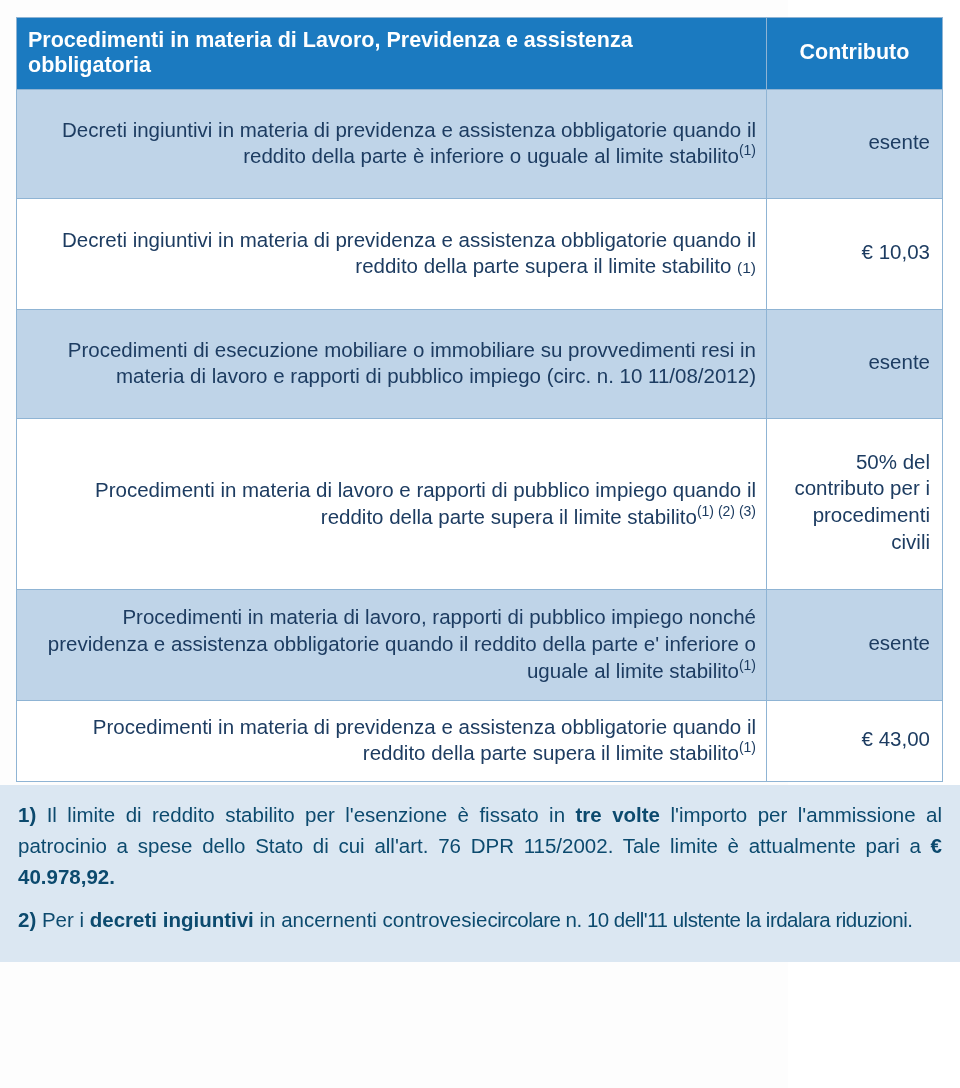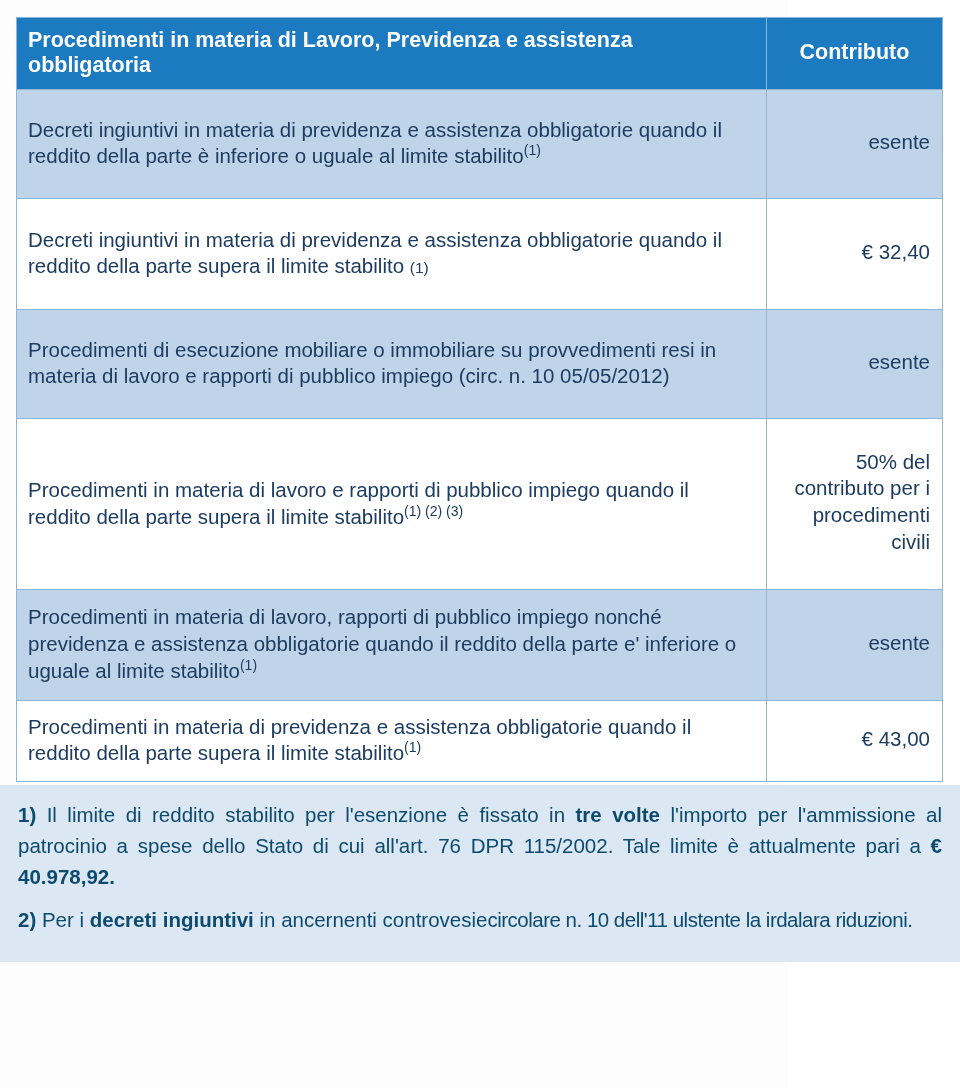--- a/index.html
+++ b/index.html
@@ -57,21 +57,21 @@
 
   tbody td {
     border: 1px solid #8fb4d4;
     color: #1d3c61;
     font-size: 20.5px;
     line-height: 1.30;
     vertical-align: middle;
   }
   tbody td.desc {
     padding: 8px 10px 9px 11px;
-    text-align: left;
+    text-align: right;
   }
   tbody td.val {
     padding: 8px 12px 12px 10px;
     text-align: right;
   }
   tr.shaded td { background: #bfd4e8; }
   tr.plain  td { background: #ffffff; }
 
   .sup {
     font-size: 14px;
@@ -142,26 +142,26 @@
             <span>Decreti ingiuntivi in materia di previdenza e assistenza obbligatorie quando il reddito della parte è inferiore o uguale al limite stabilito</span><span class="sup">(1)</span>
           </td>
           <td class="val">esente</td>
         </tr>
 
         <tr class="plain r2">
           <td class="desc">
             <span>Decreti ingiuntivi in materia di previdenza e assistenza obbligatorie quando il reddito della parte supera il limite stabilito</span>
             <span class="inlinemark">(1)</span>
           </td>
-          <td class="val">€ 32,40</td>
+          <td class="val">€ 10,03</td>
         </tr>
 
         <tr class="shaded r3">
           <td class="desc">
-            <span>Procedimenti di esecuzione mobiliare o immobiliare su provvedimenti resi in materia di lavoro e rapporti di pubblico impiego (circ. n. 10 05/05/2012)</span><span class="sup"></span>
+            <span>Procedimenti di esecuzione mobiliare o immobiliare su provvedimenti resi in materia di lavoro e rapporti di pubblico impiego (circ. n. 10 11/08/2012)</span><span class="sup"></span>
           </td>
           <td class="val">esente</td>
         </tr>
 
         <tr class="plain r4">
           <td class="desc">
             <span>Procedimenti in materia di lavoro e rapporti di pubblico impiego quando il reddito della parte supera il limite stabilito</span><span class="sup">(1) (2) (3)</span>
           </td>
           <td class="val">50% del contributo per i procedimenti civili</td>
         </tr>

